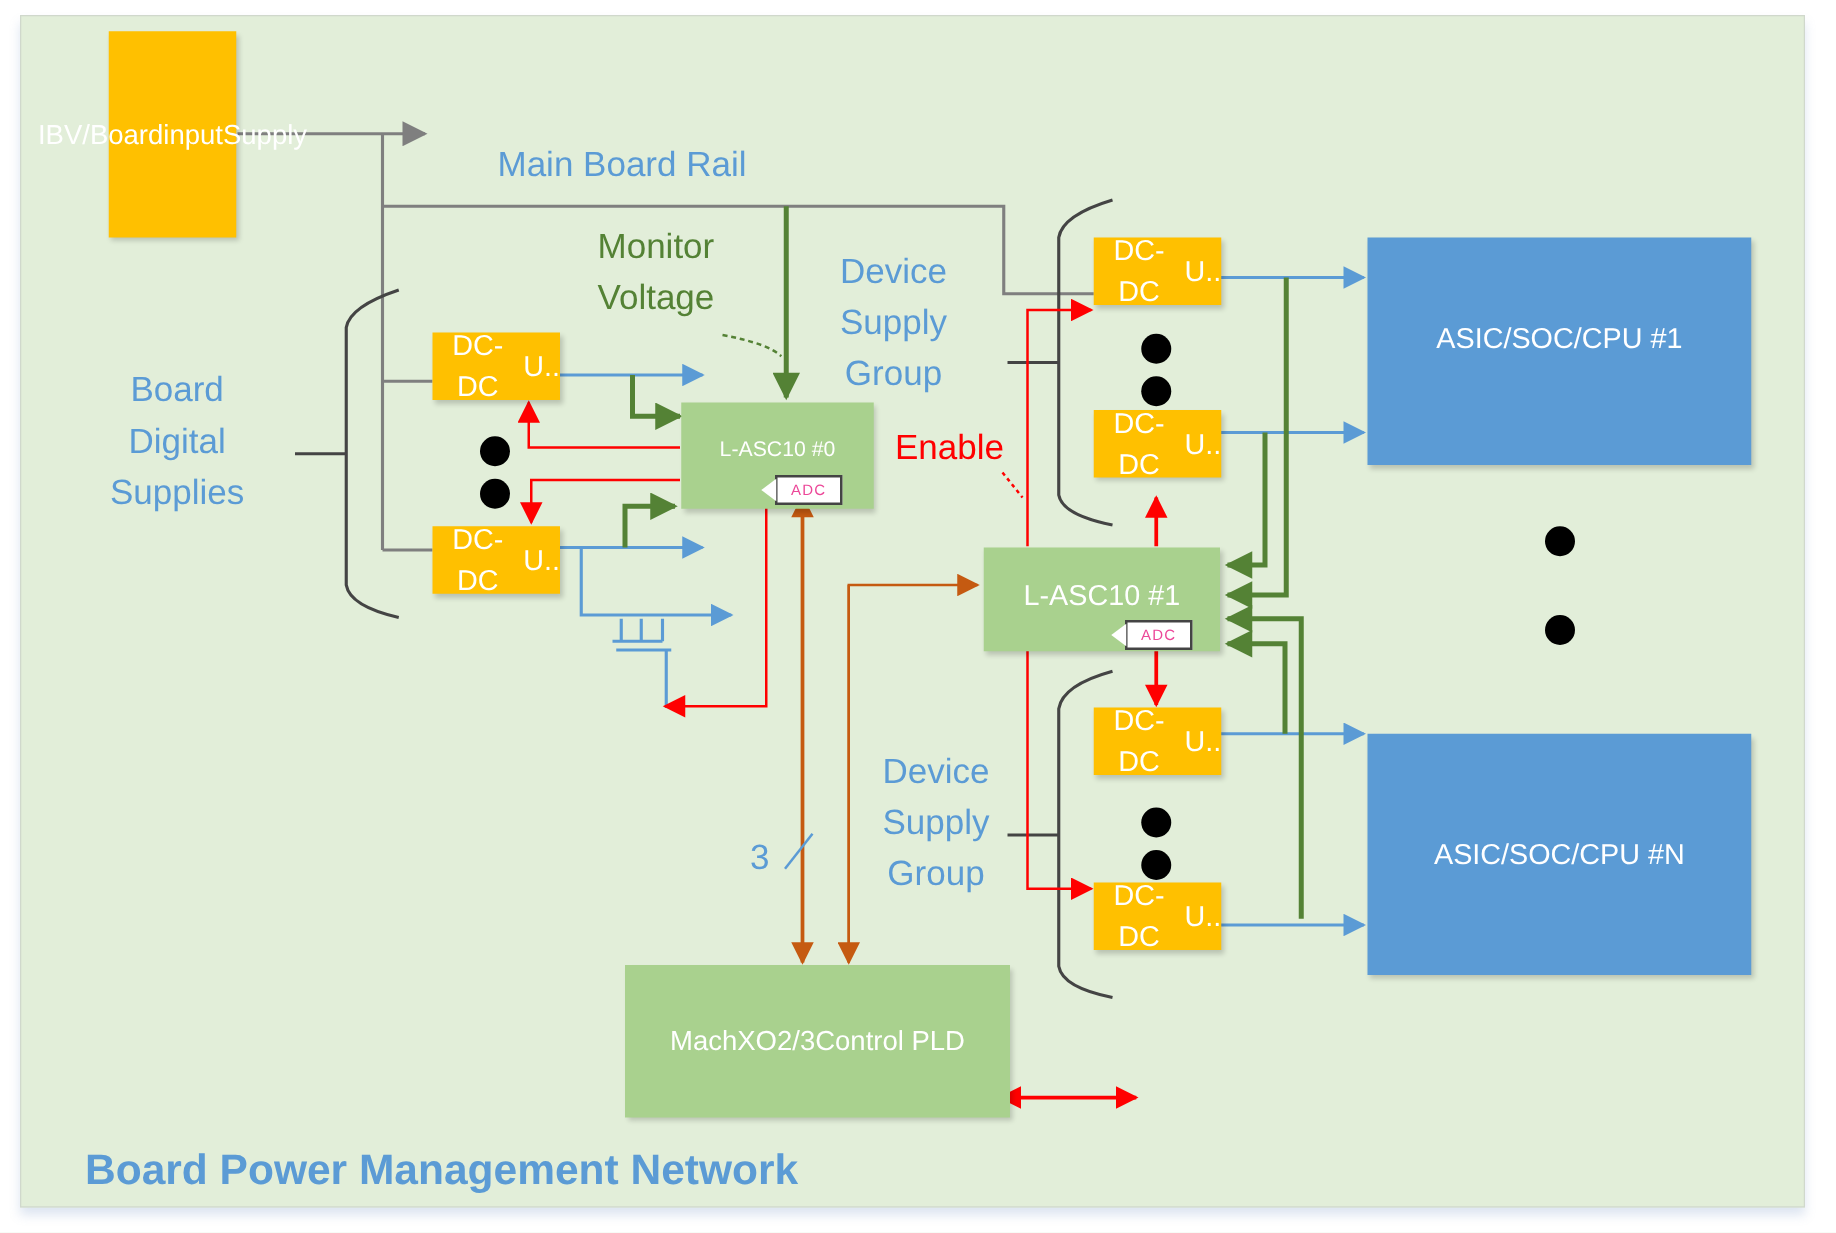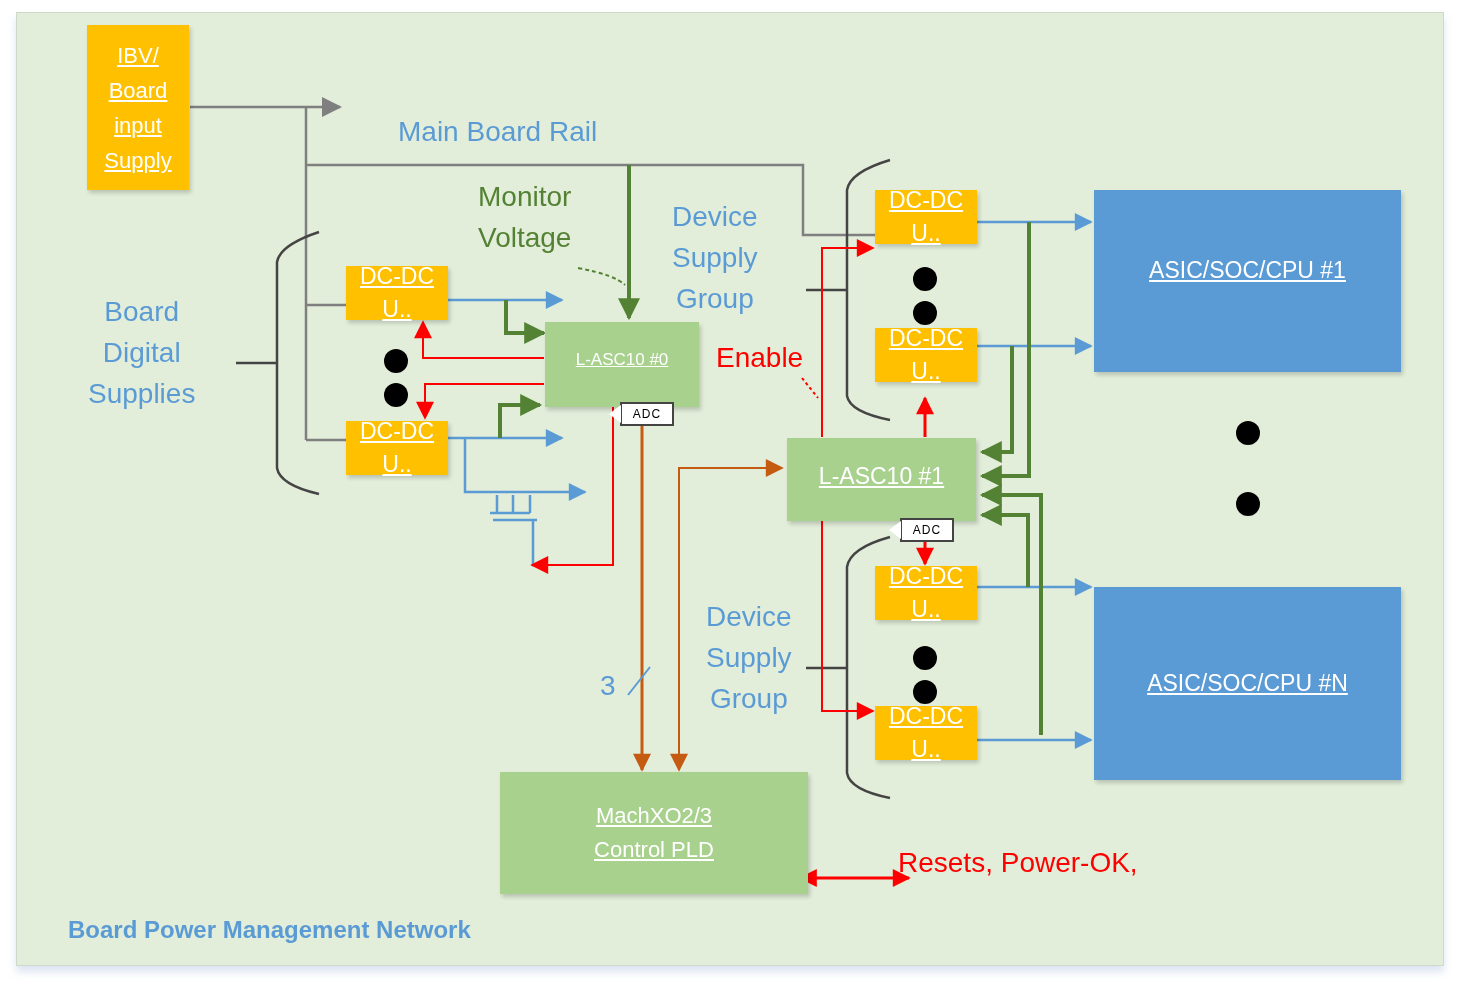--- a/index.html
+++ b/index.html
@@ -2,31 +2,31 @@
 <html><head>
 <meta charset="utf-8">
 <style>
   html, body { margin: 0; padding: 0; background: #ffffff; }
   body { width: 1469px; height: 986px; position: relative; overflow: hidden;
          font-family: "Liberation Sans", sans-serif; }
   #panel { position: absolute; left: 16px; top: 12px; width: 1426px; height: 952px;
            background: #e2eed9; border: 1px solid #d0d8cc;
            box-shadow: 0 6px 8px rgba(120,150,200,0.25); }
   svg#wires { position: absolute; left: 0; top: 0; width: 1469px; height: 986px; }
-  .box { position: absolute; display: flex; flex-direction: column; align-items: center;
+  .box { position: absolute; display: flex; align-items: center;
          justify-content: center; text-align: center; color: #ffffff;
-         box-shadow: 2px 3px 4px rgba(0,0,0,0.18); line-height: 1.25; text-decoration: underline; }
+         box-shadow: 2px 3px 4px rgba(0,0,0,0.18); line-height: 1.25; }
   .orange { background: #ffc000; }
   .green { background: #a9d18e; }
   .blue { background: #5b9bd5; }
   .dcdc { width: 102px; height: 54px; font-size: 23px; line-height: 33px; }
   .lbl { position: absolute; text-align: center; line-height: 1.3; }
-  .adc { position: absolute; background: #fff; border: 2px solid #444; color: #000000;
+  .adc { position: absolute; background: #fff; border: 2px solid #444; color: #ec4899;
          font-size: 12px; height: 20px; width: 50px; display: flex; align-items: center;
-         justify-content: center; letter-spacing: 1px; margin-top: 22px; }
+         justify-content: center; letter-spacing: 1px; }
   .adc::before { content: ""; position: absolute; left: -13px; top: 1px; width: 0; height: 0;
          border-top: 9px solid transparent; border-bottom: 9px solid transparent;
          border-right: 12px solid #fff; }
   .dot { position: absolute; width: 24px; height: 24px; border-radius: 50%; background: #000; }
 </style>
 </head>
 <body>
 
 <div id="panel"></div>
 
@@ -152,21 +152,20 @@
 
 <div class="lbl" style="left:706px;top:596px;font-size:28px;color:#5b9bd5;line-height:41px;">
   <div>Device</div>
   <div>Supply</div>
   <div>Group</div>
 </div>
 
 <div class="lbl" style="left:600px;top:668px;font-size:28px;color:#5b9bd5;">3</div>
 
 <div class="lbl" style="left:898px;top:842px;font-size:28px;color:#ff0000;line-height:41px;">
-  <div>Resets, Power-OK,</div>
 </div>
 
 <div class="box orange dcdc" style="left:346px;top:266px;">
   <span>DC-DC</span>
   <span>U..</span>
 </div>
 <div class="dot" style="left:384px;top:349px;"></div>
 <div class="dot" style="left:384px;top:383px;"></div>
 <div class="box orange dcdc" style="left:346px;top:421px;">
   <span>DC-DC</span>
@@ -212,13 +211,13 @@
 <div class="dot" style="left:1236px;top:492px;"></div>
 <div class="box blue" style="left:1094px;top:587px;width:307px;height:193px;font-size:23px;">
   <span>ASIC/SOC/CPU #N</span>
 </div>
 
 <div class="box green" style="left:500px;top:772px;width:308px;height:122px;font-size:22px;line-height:34px;">
   <span>MachXO2/3</span>
   <span>Control PLD</span>
 </div>
 
-<div class="lbl" style="left:68px;top:914px;font-size:24px;font-weight:bold;color:#5b9bd5;text-align:right;">Board Power Management Network</div>
+<div class="lbl" style="left:68px;top:914px;font-size:34px;font-weight:bold;color:#5b9bd5;text-align:right;">Board Power Management Network</div>
 
 </body></html>

